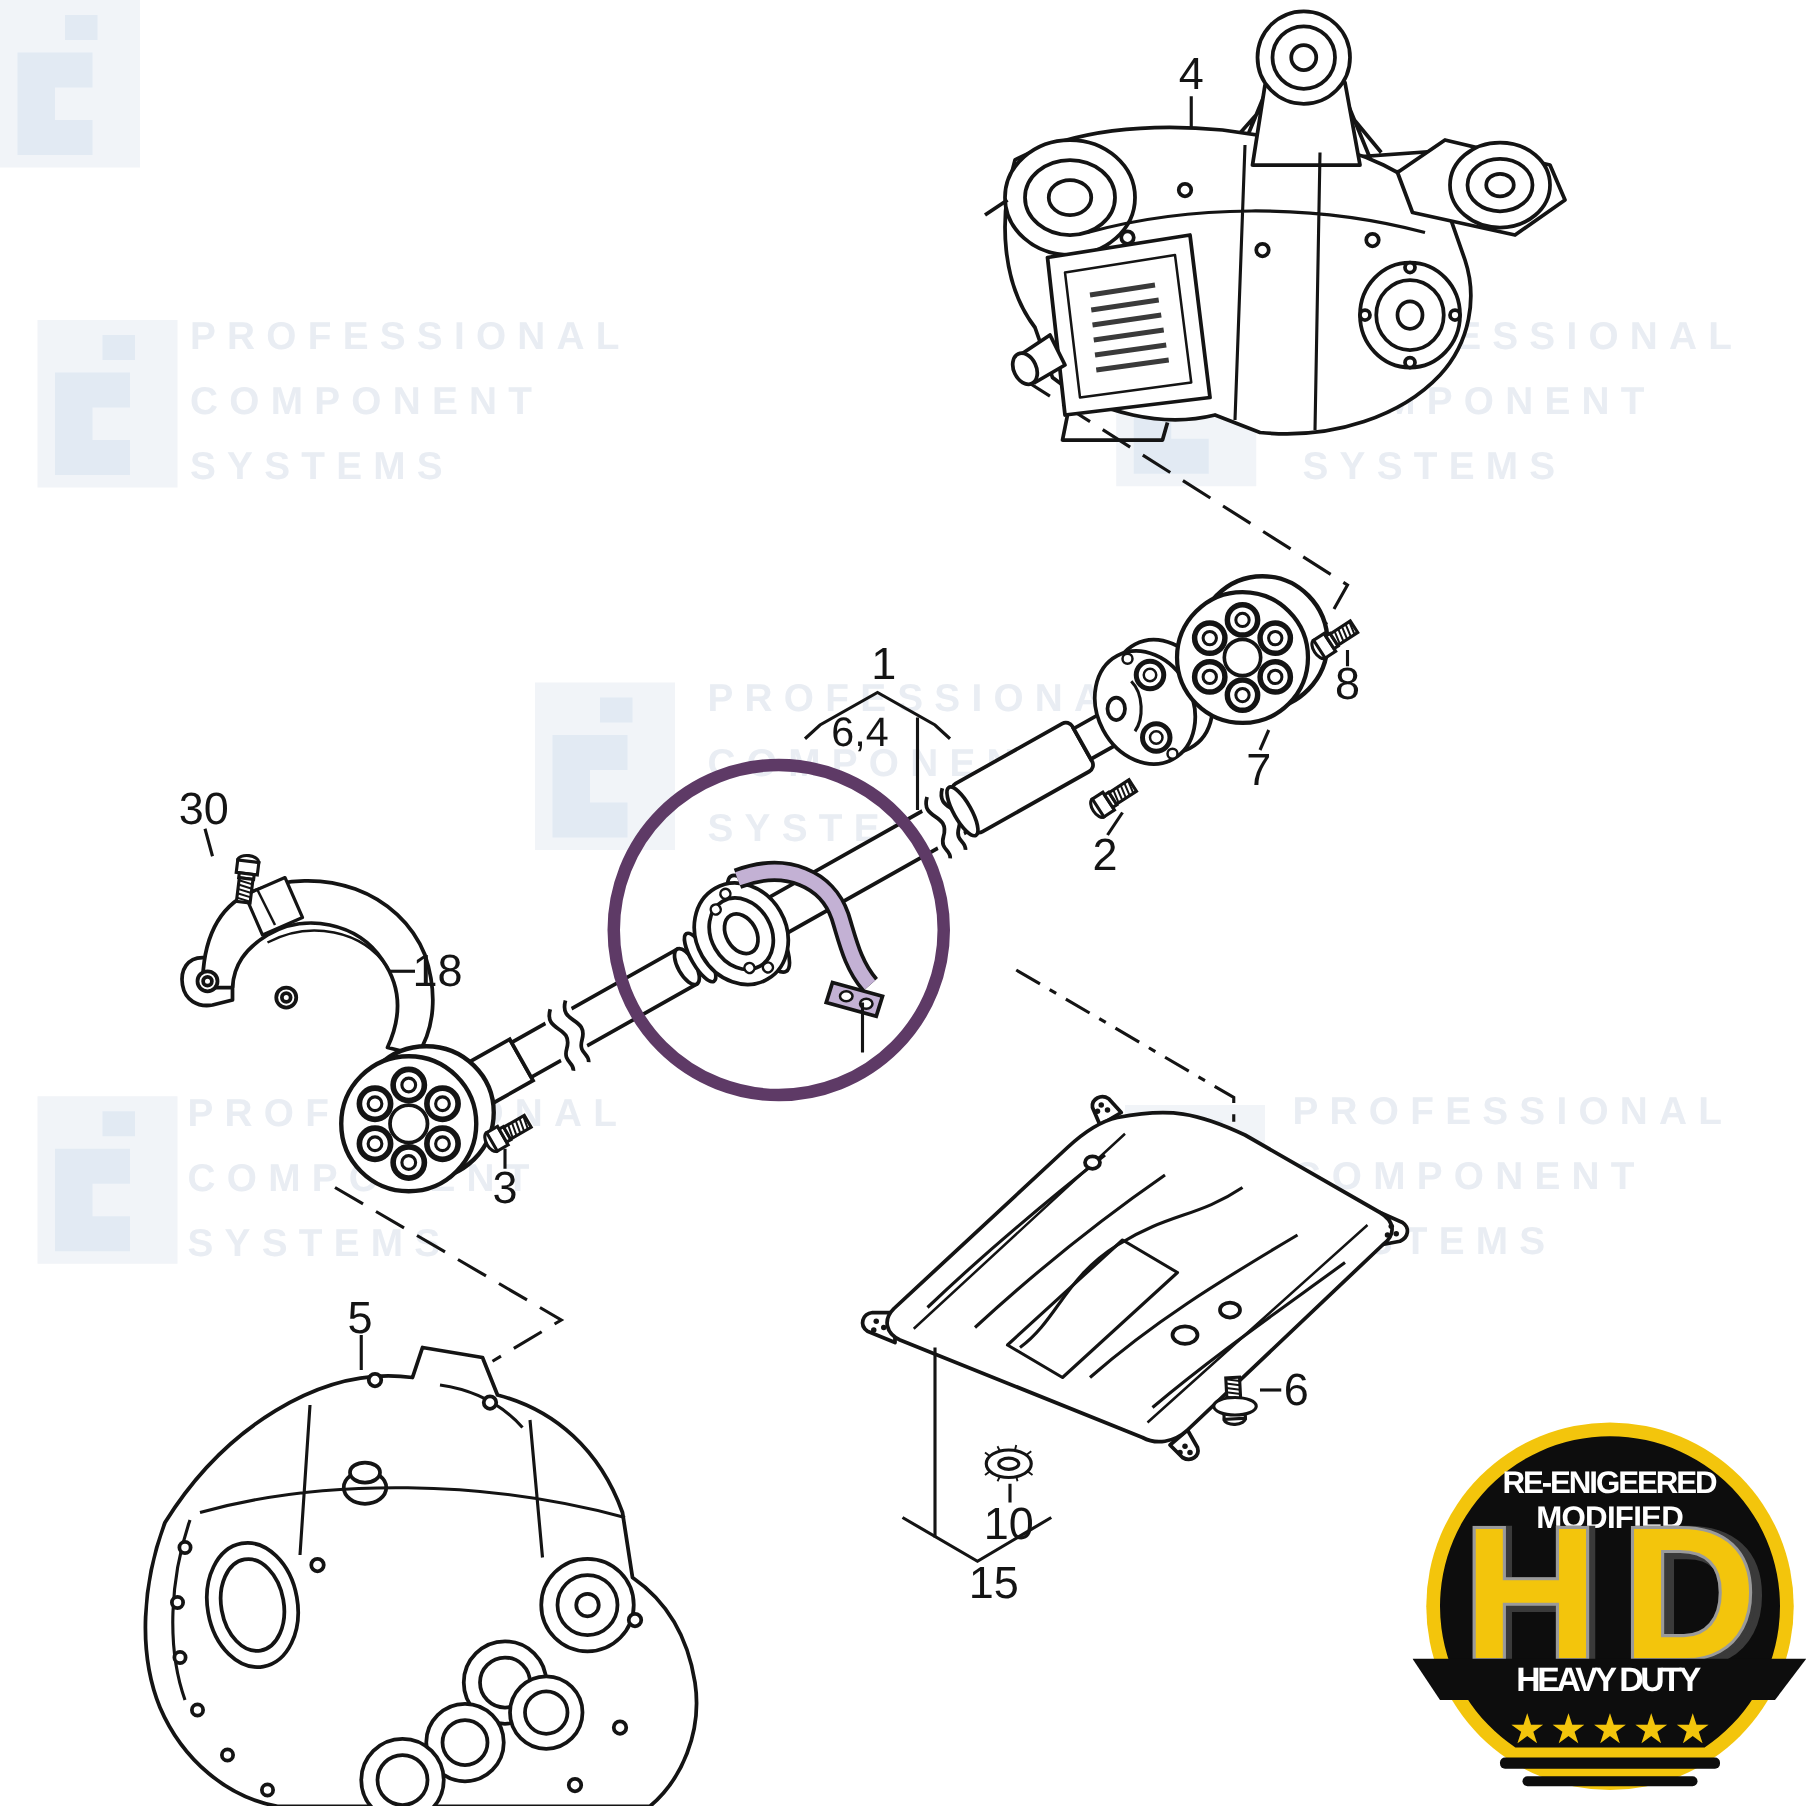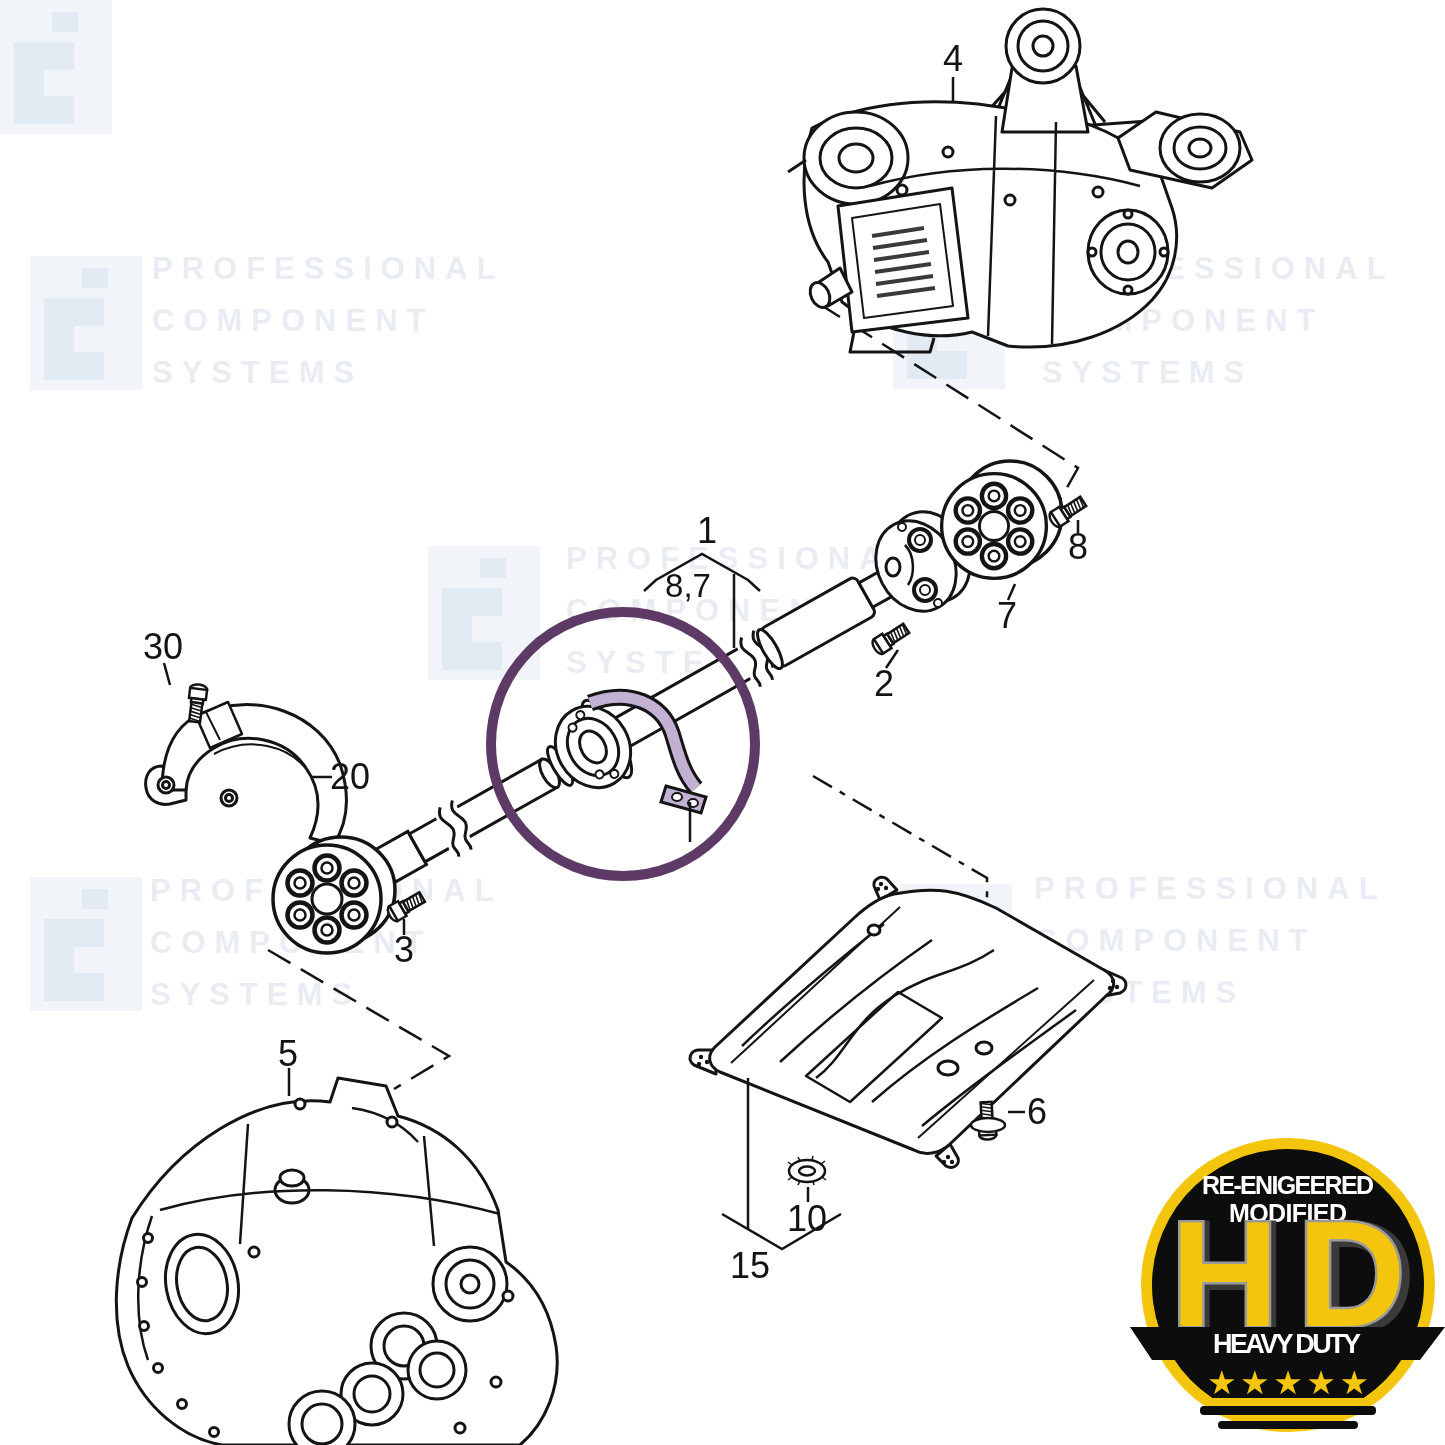--- a/index.html
+++ b/index.html
@@ -308,32 +308,32 @@
       <path d="M 311,777 L 332,777"></path>
       <path d="M 1008,1112 L 1025,1112"></path>
       <path d="M 808,1187 L 808,1202"></path>
       <path d="M 722,1214 L 782,1249 L 841,1214"></path>
       <path d="M 748,1078 L 748,1230"></path>
       <path d="M 690,802 L 690,842"></path>
     </g>
   </svg>
 
   <div class="plabel" style="left:707px;top:531px">1</div>
-  <div class="plabel small" style="left:688px;top:586px">8,7</div>
+  <div class="plabel small" style="left:688px;top:586px">6,4</div>
   <div class="plabel" style="left:884px;top:684px">2</div>
   <div class="plabel" style="left:953px;top:59px">4</div>
   <div class="plabel" style="left:1007px;top:616px">7</div>
   <div class="plabel" style="left:1078px;top:547px">8</div>
   <div class="plabel" style="left:163px;top:647px">30</div>
-  <div class="plabel" style="left:350px;top:777px">20</div>
+  <div class="plabel" style="left:350px;top:777px">18</div>
   <div class="plabel" style="left:404px;top:950px">3</div>
   <div class="plabel" style="left:288px;top:1054px">5</div>
   <div class="plabel" style="left:1037px;top:1112px">6</div>
   <div class="plabel" style="left:807px;top:1219px">10</div>
-  <div class="plabel" style="left:750px;top:1266px">15</div>
+  <div class="plabel" style="left:795px;top:1266px">15</div>
 
   <svg id="badge" width="315" height="315" viewBox="0 0 315 315">
     <circle cx="158" cy="155" r="147" fill="#F3C50C"></circle>
     <path d="M 82.3,268 A 136,136 0 1 1 233.7,268 Z" fill="#0D0D0D"></path>
     <text x="158" y="64" text-anchor="middle" textLength="172" font-size="25" font-weight="bold" fill="#ffffff" font-family="Liberation Sans, sans-serif">RE-ENIGEERED</text>
     <text x="158" y="92" text-anchor="middle" textLength="118" font-size="25" font-weight="bold" fill="#ffffff" font-family="Liberation Sans, sans-serif">MODIFIED</text>
     <text x="162" y="199" text-anchor="middle" textLength="238" font-size="150" font-weight="bold" fill="#3a3a3a" stroke="#3a3a3a" stroke-width="10" paint-order="stroke" font-family="Liberation Sans, sans-serif">HD</text>
     <text x="158" y="196" text-anchor="middle" textLength="235" font-size="150" font-weight="bold" fill="#F3C50C" stroke="#9a9a9a" stroke-width="5" paint-order="stroke" font-family="Liberation Sans, sans-serif">HD</text>
     <polygon points="0,197 315,197 290,230 22,230" fill="#0D0D0D"></polygon>
     <text x="158" y="223" text-anchor="middle" textLength="150" font-size="27" font-weight="bold" letter-spacing="2" fill="#ffffff" font-family="Liberation Sans, sans-serif">HEAVY DUTY</text>

